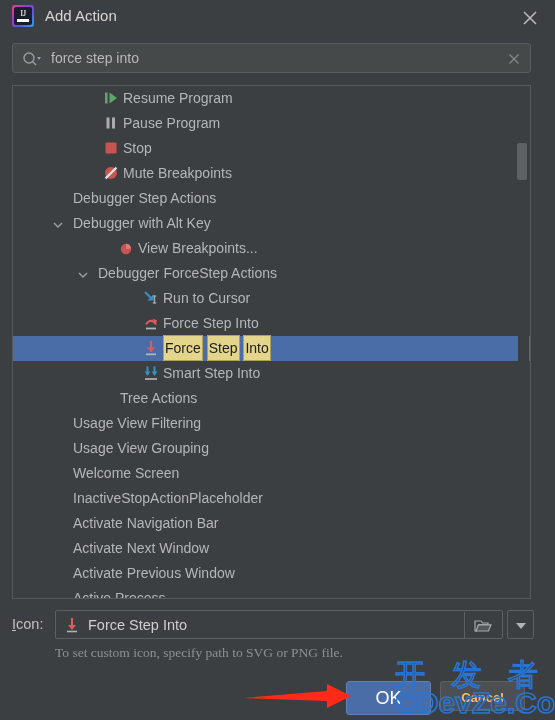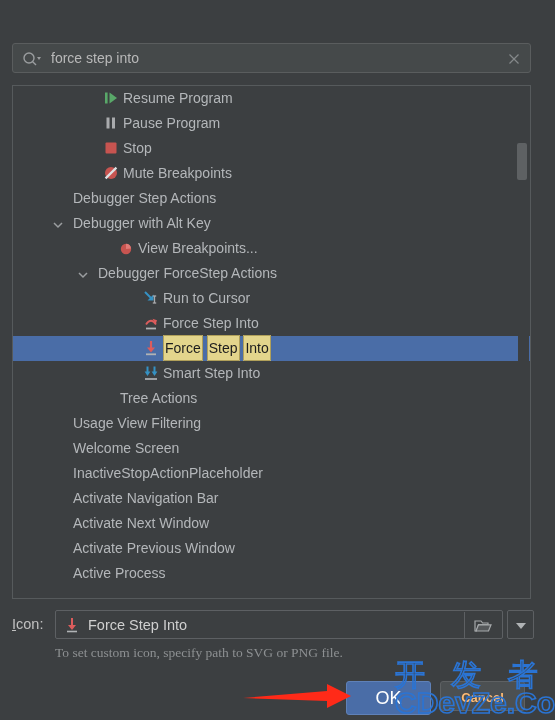--- a/index.html
+++ b/index.html
@@ -240,20 +240,35 @@
     color: transparent;
     -webkit-text-stroke: 1.6px #2a74d4;
     white-space: nowrap;
   }
 </style>
 </head>
 <body>
 
 <div id="dialog">
 
+  <div id="titlebar">
+    <div id="app-icon">
+      <div class="inner">
+        <div class="ij">IJ</div>
+        <div class="bar"></div>
+      </div>
+    </div>
+    <div id="dialog-title">Add Action</div>
+    <div id="close-btn">
+      <svg width="22" height="22" viewBox="0 0 22 22">
+        <line x1="5" y1="5" x2="17" y2="17" stroke="#b9b9b9" stroke-width="1.6"></line>
+        <line x1="17" y1="5" x2="5" y2="17" stroke="#b9b9b9" stroke-width="1.6"></line>
+      </svg>
+    </div>
+  </div>
 
   <div id="search-field">
     <div id="search-icon">
       <svg width="20" height="16" viewBox="0 0 20 16">
         <circle cx="7" cy="7" r="5" fill="none" stroke="#9a9d9f" stroke-width="1.4"></circle>
         <line x1="10.7" y1="10.7" x2="14" y2="14" stroke="#9a9d9f" stroke-width="1.4"></line>
         <polygon points="15,6 19,6 17,9" fill="#9a9d9f"></polygon>
       </svg>
     </div>
     <div id="search-value">force step into</div>
@@ -364,20 +379,26 @@
         <div class="row">
           <span class="chev" style="left: 39px;"><svg width="12" height="12" viewBox="0 0 12 12">
               <polyline points="4,2 8,6 4,10" fill="none" stroke="#9b9e a0" stroke-width="1.5"></polyline>
             </svg></span>
           <span class="lbl" style="left: 60px;">Usage View Filtering</span>
         </div>
         <div class="row">
           <span class="chev" style="left: 39px;"><svg width="12" height="12" viewBox="0 0 12 12">
               <polyline points="4,2 8,6 4,10" fill="none" stroke="#9b9e a0" stroke-width="1.5"></polyline>
             </svg></span>
+          <span class="lbl" style="left: 60px;">Usage View Grouping</span>
+        </div>
+        <div class="row">
+          <span class="chev" style="left: 39px;"><svg width="12" height="12" viewBox="0 0 12 12">
+              <polyline points="4,2 8,6 4,10" fill="none" stroke="#9b9e a0" stroke-width="1.5"></polyline>
+            </svg></span>
           <span class="lbl" style="left: 60px;">Welcome Screen</span>
         </div>
         <div class="row">
           <span class="lbl" style="left: 60px;">InactiveStopActionPlaceholder</span>
         </div>
         <div class="row">
           <span class="lbl" style="left: 60px;">Activate Navigation Bar</span>
         </div>
         <div class="row">
           <span class="lbl" style="left: 60px;">Activate Next Window</span>

